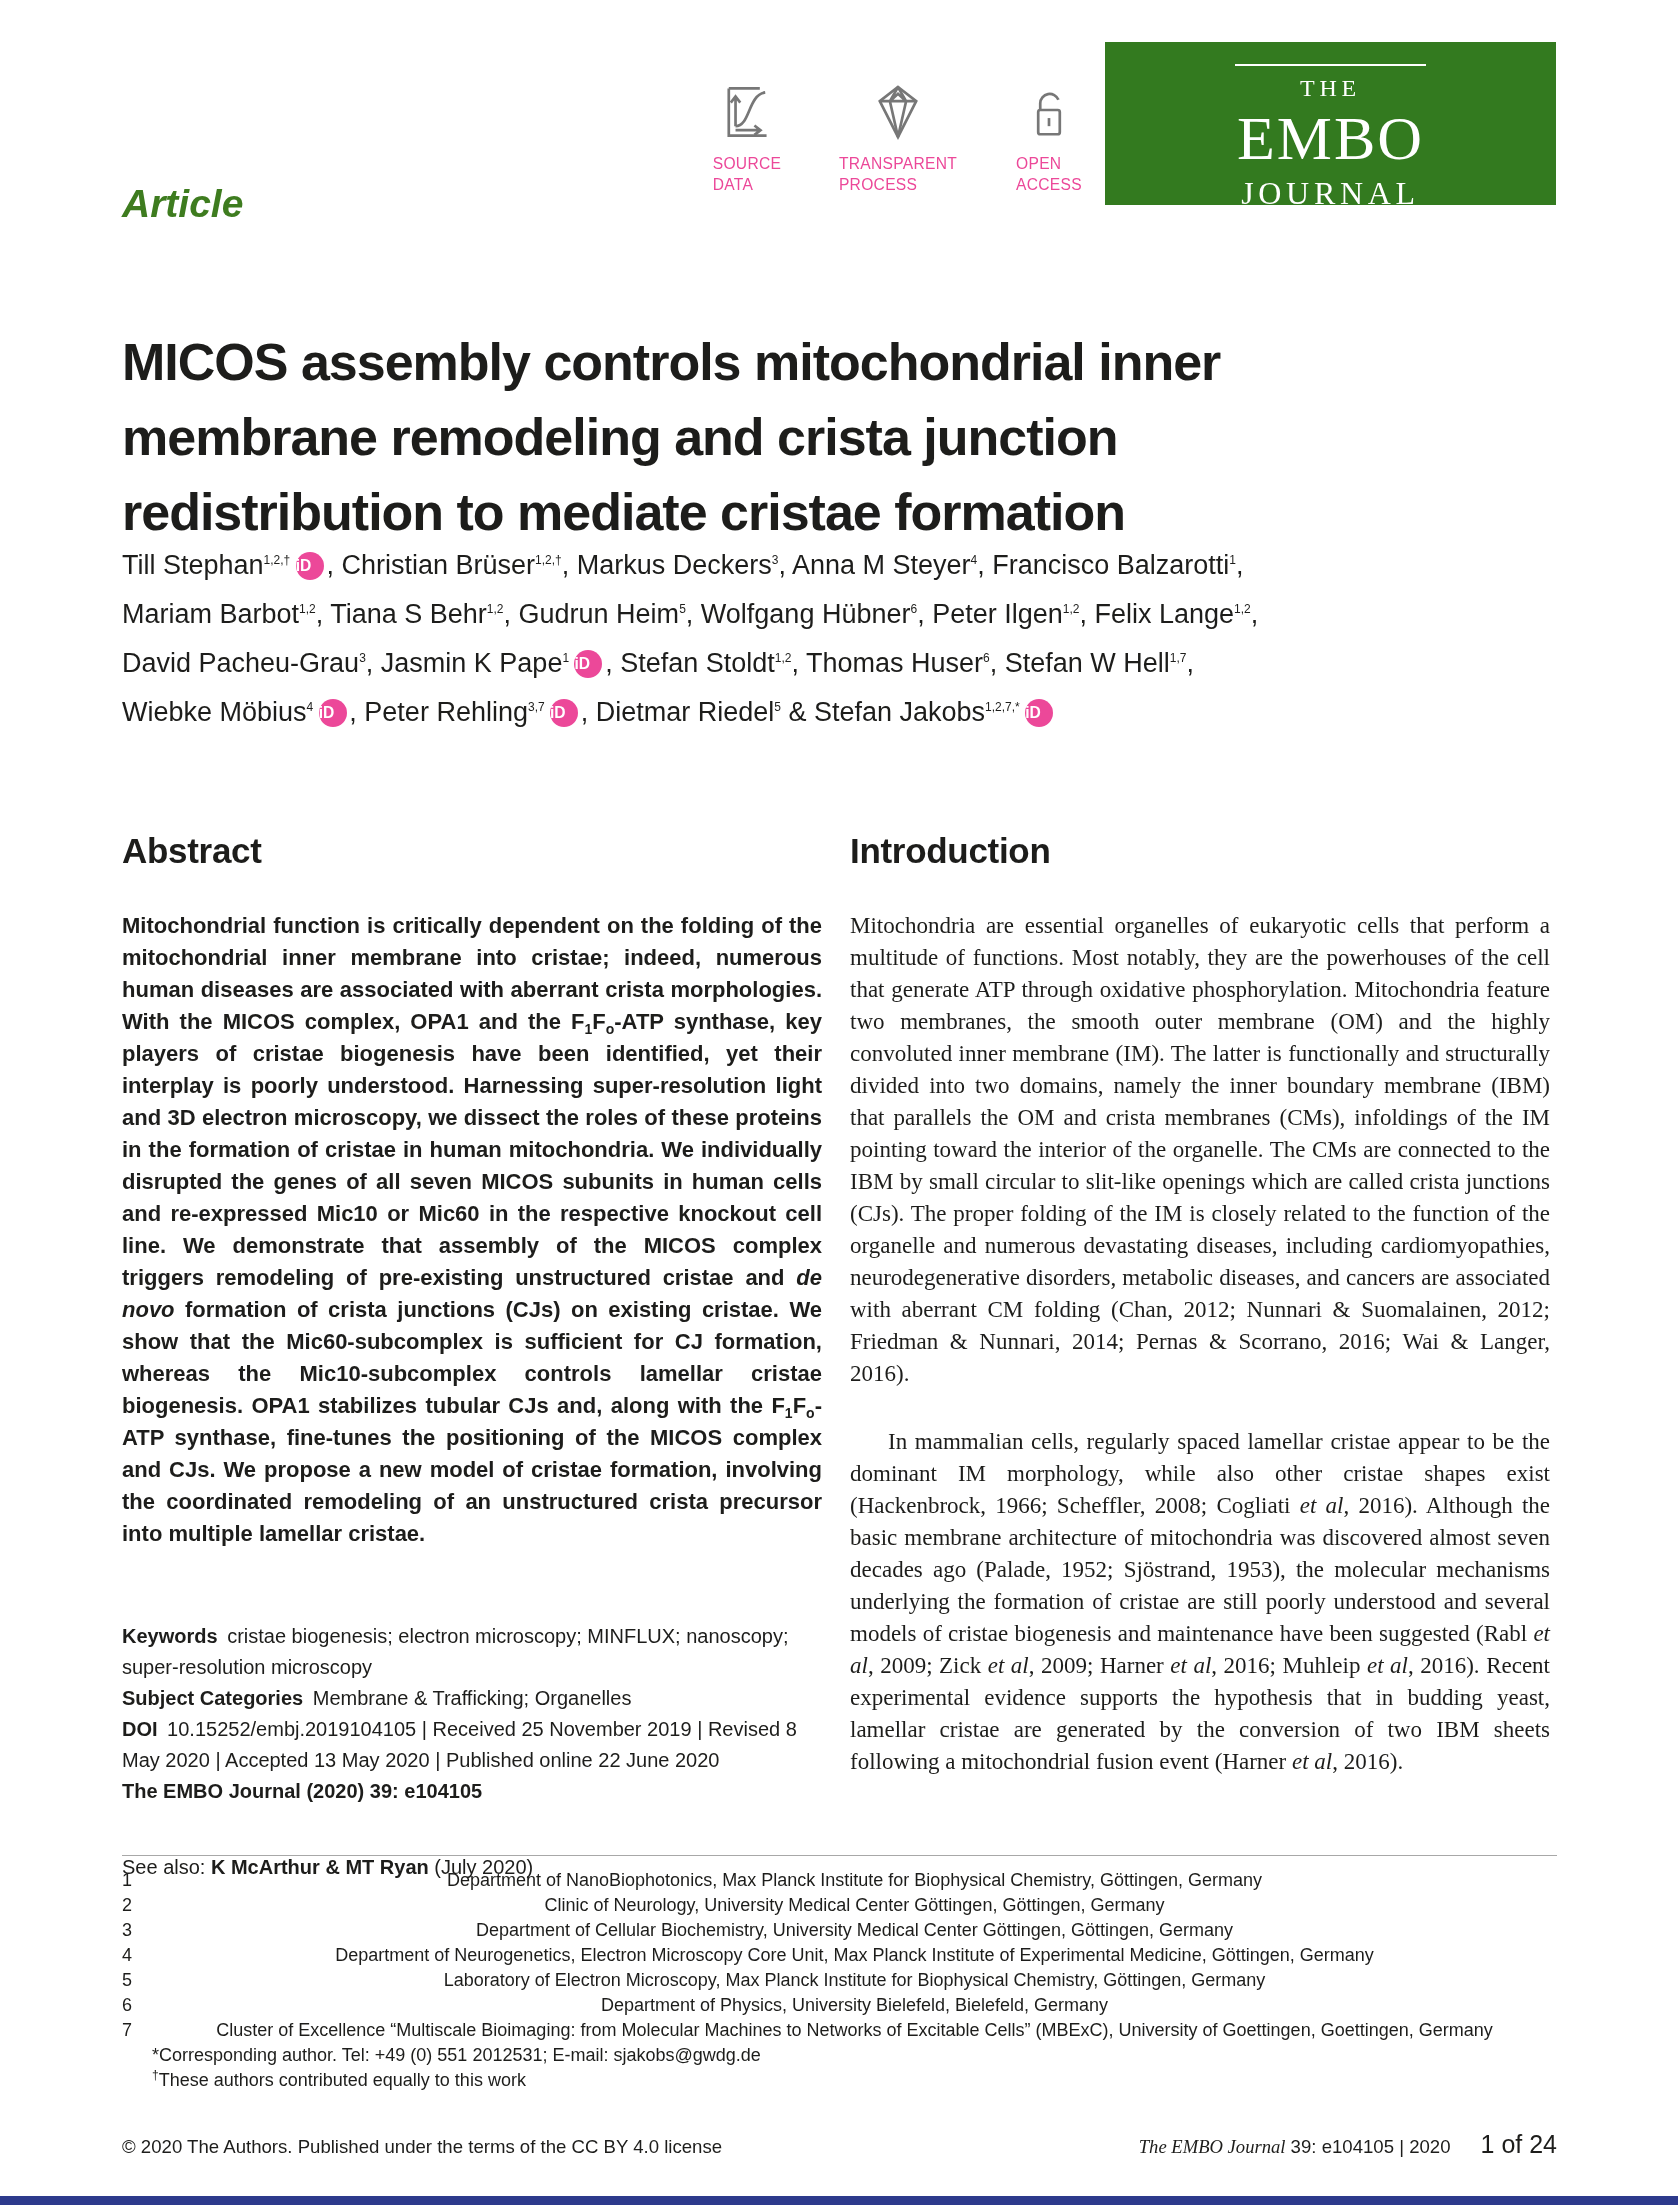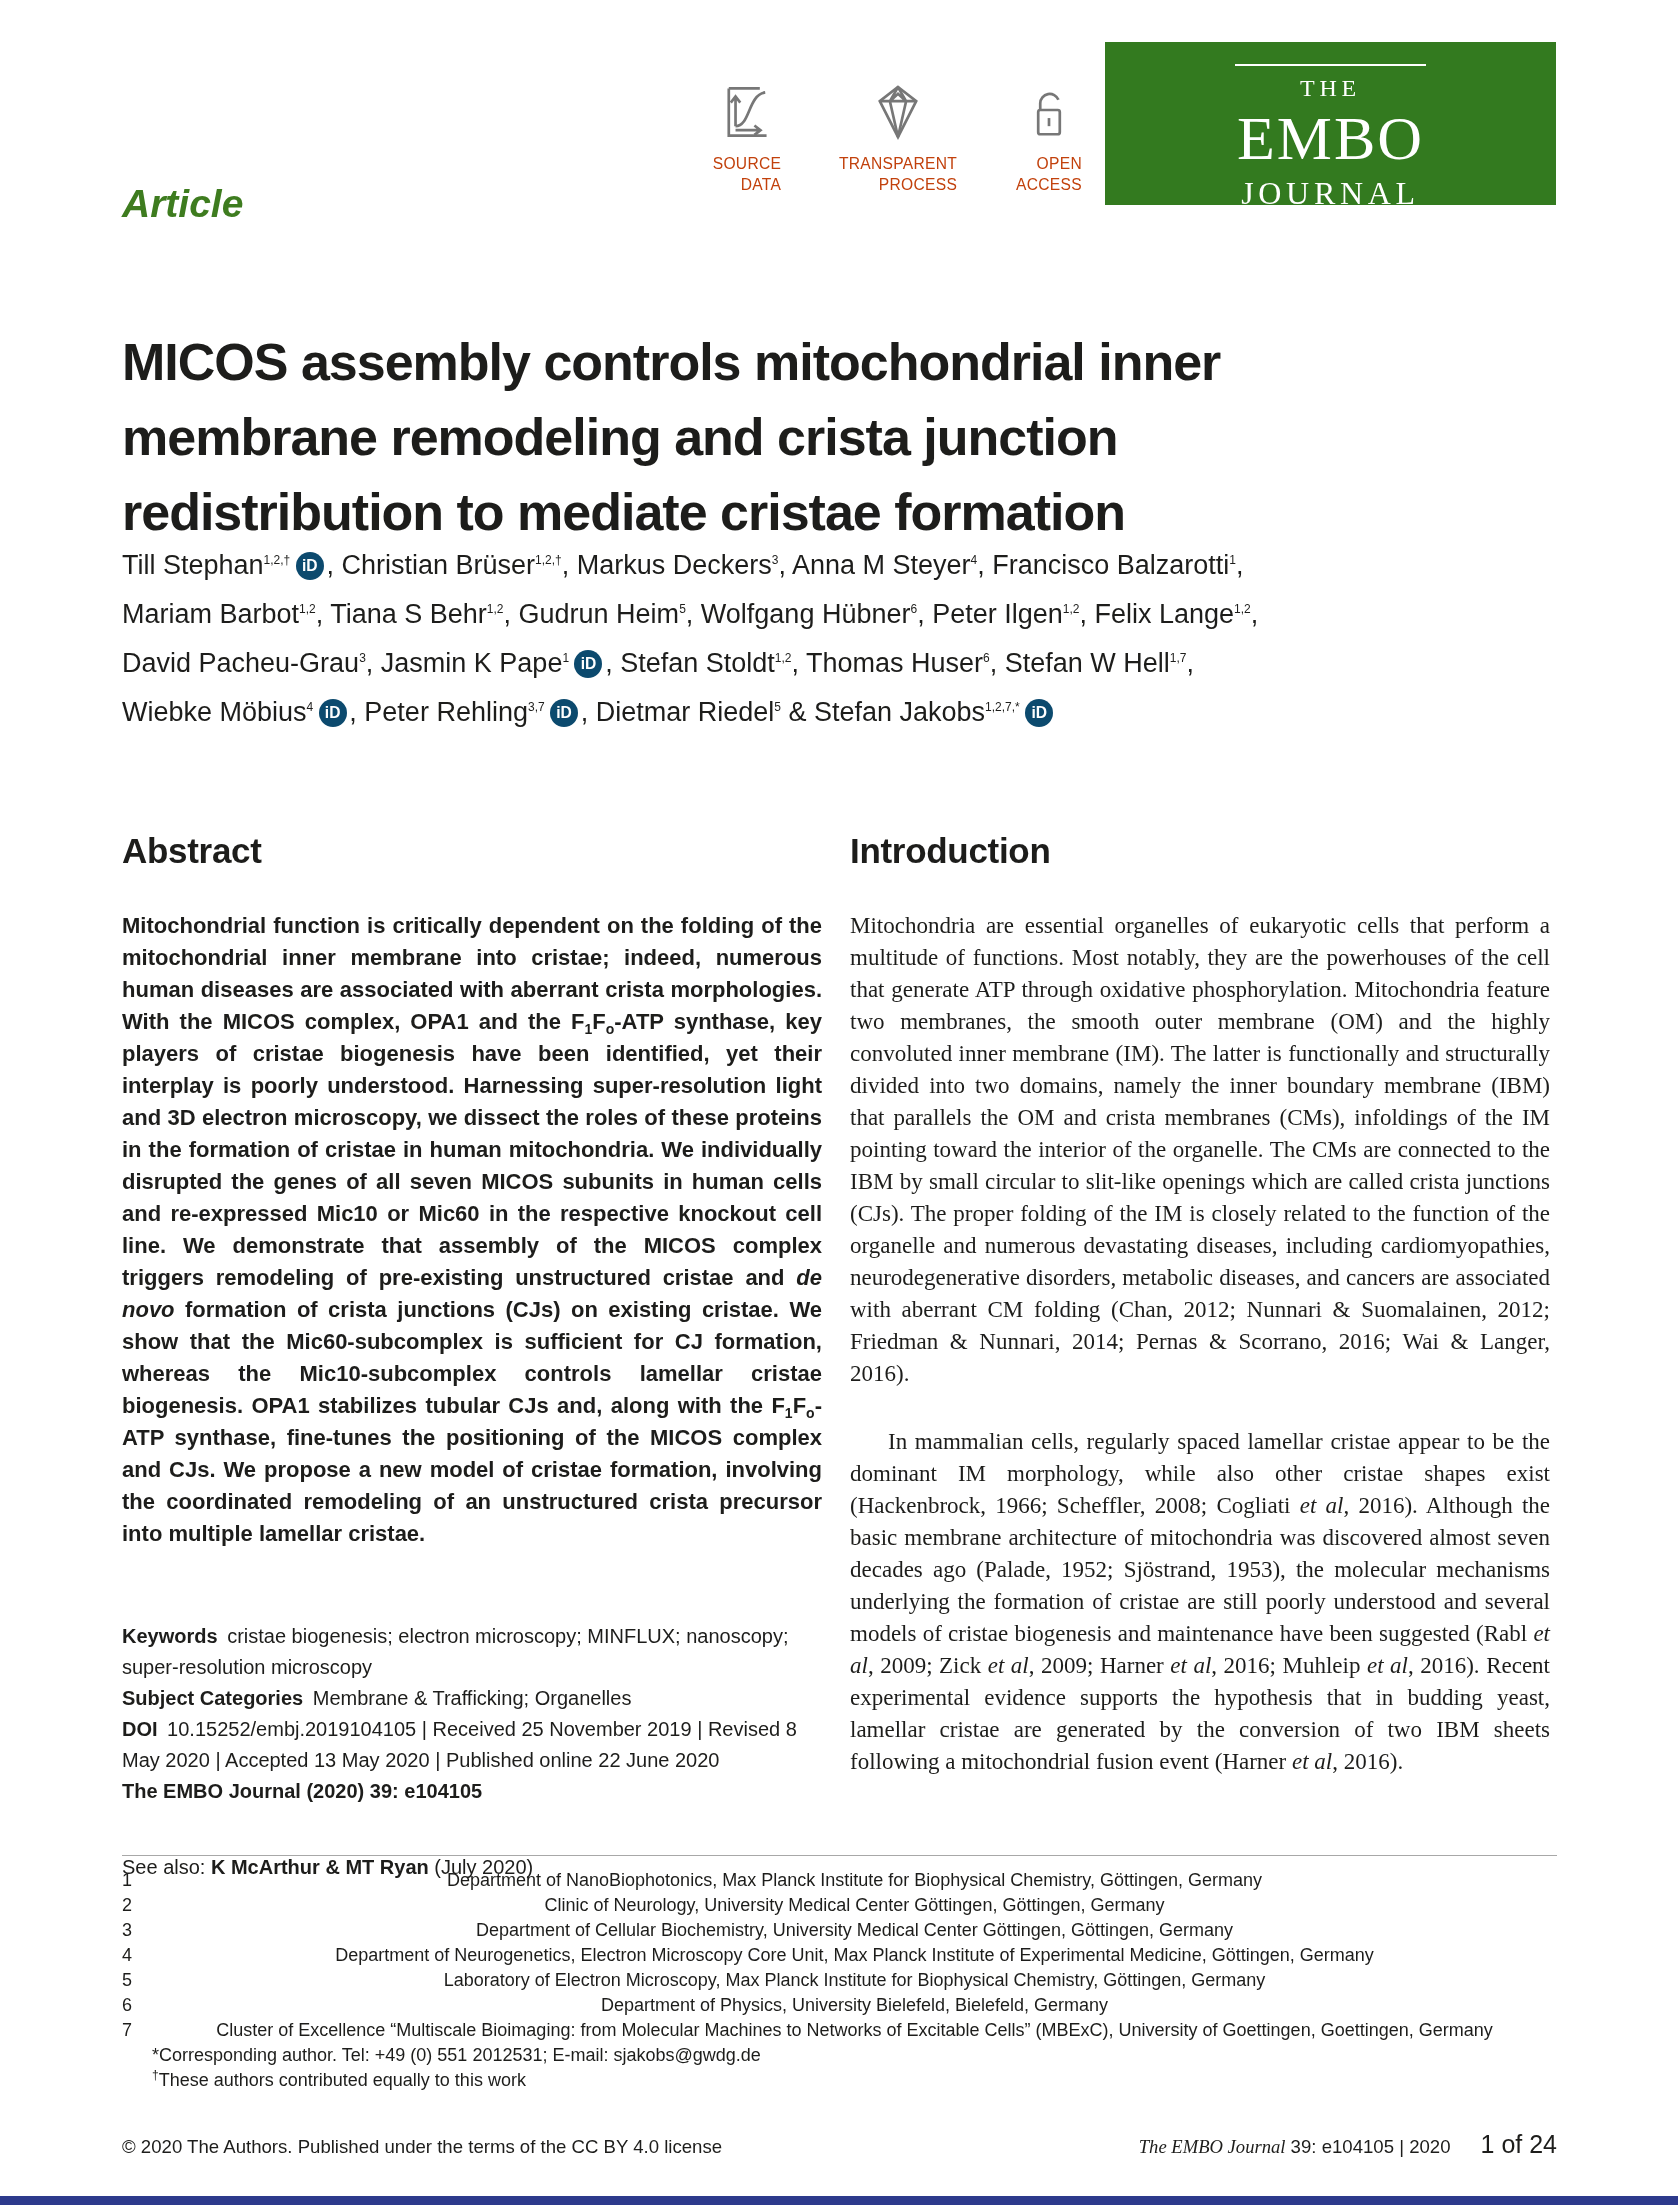--- a/index.html
+++ b/index.html
@@ -9,22 +9,22 @@
   }
   
   .article-label{
     position:absolute;left:122px;top:134px;
     font-size:39px;font-style:italic;font-weight:bold;color:#3e7c1f;margin-top:48px;
   }
   .badges{position:absolute;left:689px;top:83px;display:flex;gap:35px;}
   .badge{width:116px;display:flex;flex-direction:column;align-items:center;}
   .badge svg{width:58px;height:58px;display:block;}
   .badge .blabel{
-    margin-top:12px;text-align:right;font-size:15.6px;line-height:21px;
-    color:#c2410c;letter-spacing:0.3px;
+    margin-top:12px;text-align:left;font-size:15.6px;line-height:21px;
+    color:#ec4899;letter-spacing:0.3px;
   }
   .embo-logo{
     position:absolute;left:1105px;top:42px;width:451px;height:163px;
     background:#337a1f;color:#ffffff;font-family:"Liberation Serif",serif;
     display:flex;flex-direction:column;align-items:center;
   }
   .logo-rule{width:191px;height:2px;background:#ffffff;flex:none;}
   .logo-rule.top{margin-top:21.7px;}
   .logo-rule.bottom{margin-top:10.8px;}
   .logo-the{font-size:24px;letter-spacing:4.7px;margin-top:10.8px;line-height:1;}
@@ -33,22 +33,22 @@
   
   .title{
     position:absolute;left:122px;top:290px;width:1448px;
     font-size:52px;font-weight:bold;line-height:75px;letter-spacing:-1px;
   }
   .authors{position:absolute;left:122px;top:541px;width:1455px;font-size:27px;line-height:49px;}
   .author-line{white-space:nowrap;}
   .authors sup{font-size:12px;line-height:0;}
   .orcid{
     display:inline-block;width:28px;height:28px;border-radius:50%;
-    background:#0c4a6e;color:#fff;font-size:15.6px;font-weight:bold;
-    text-align:center;line-height:28px;margin:0 2.7px 0 5.4px;vertical-align:2.7px;
+    background:#ec4899;color:#fff;font-size:15.6px;font-weight:bold;
+    line-height:28px;margin:0 2.7px 0 5.4px;vertical-align:2.7px;
     font-style:normal;
   }
   
   .columns{position:absolute;left:122px;top:831px;width:1435px;display:flex;gap:28px;}
   .col{width:700px;flex:none;}
   .col h2{font-size:35px;font-weight:bold;margin:0 0 39px 0;letter-spacing:-0.3px;}
   .abstract-text{
     font-weight:bold;font-size:22px;line-height:32px;text-align:justify;margin:0;
   }
   .abstract-text sub,.intro-p sub{font-size:14px;line-height:0;}

